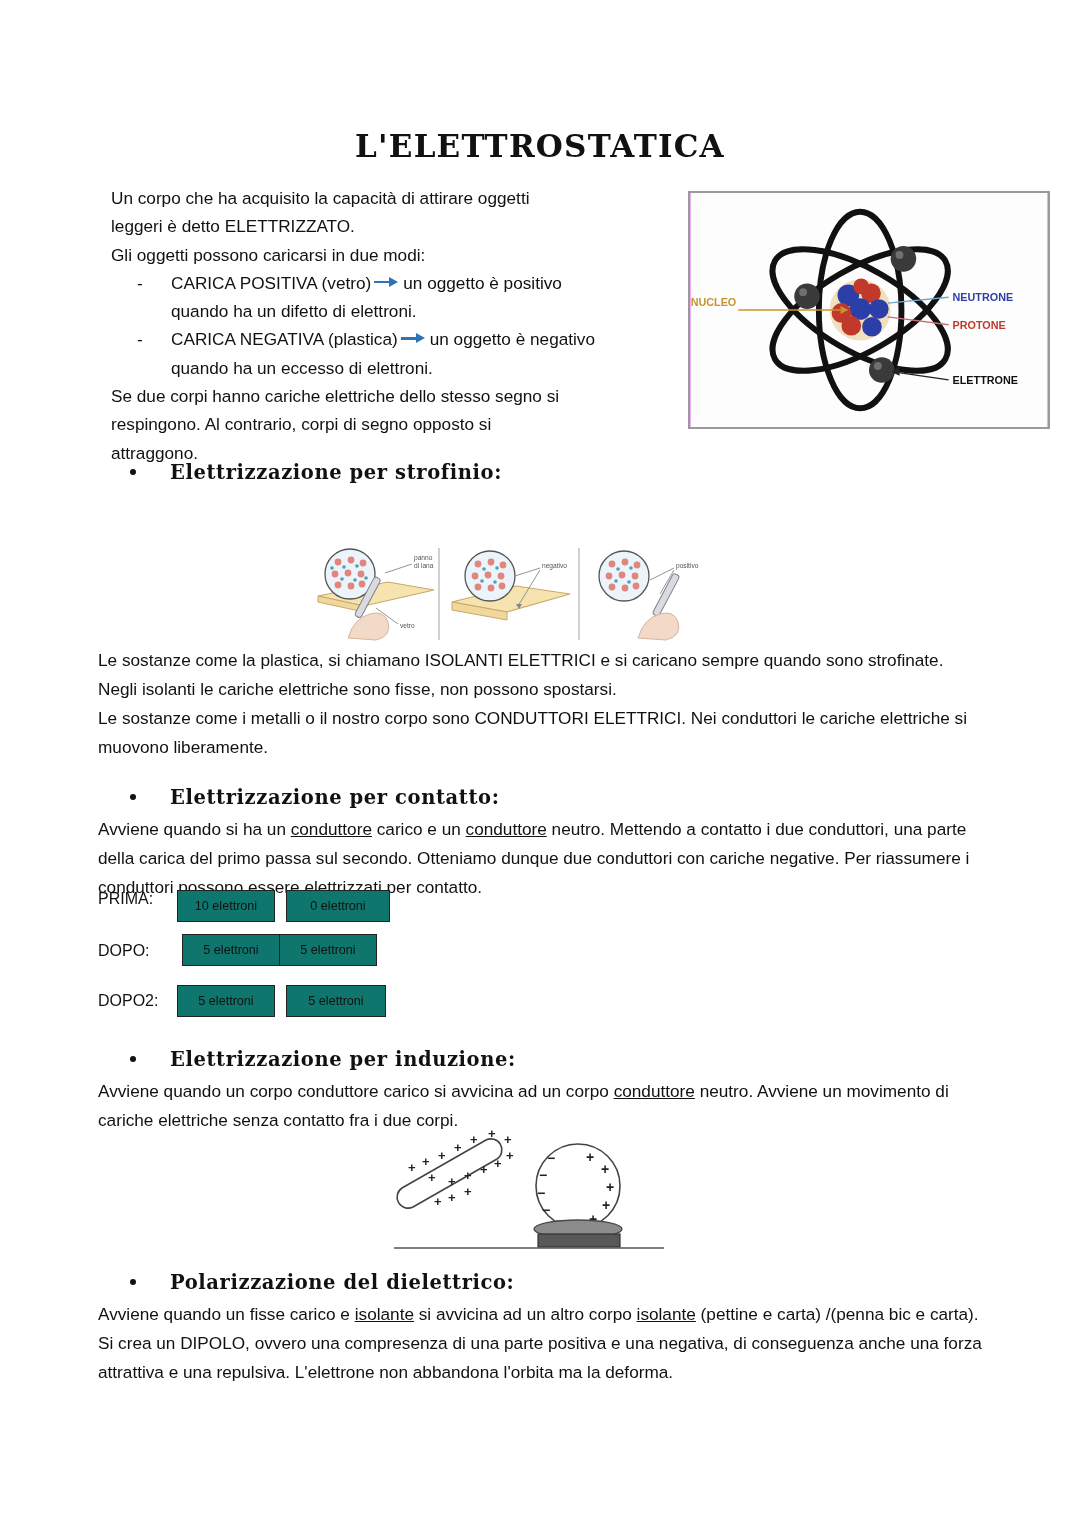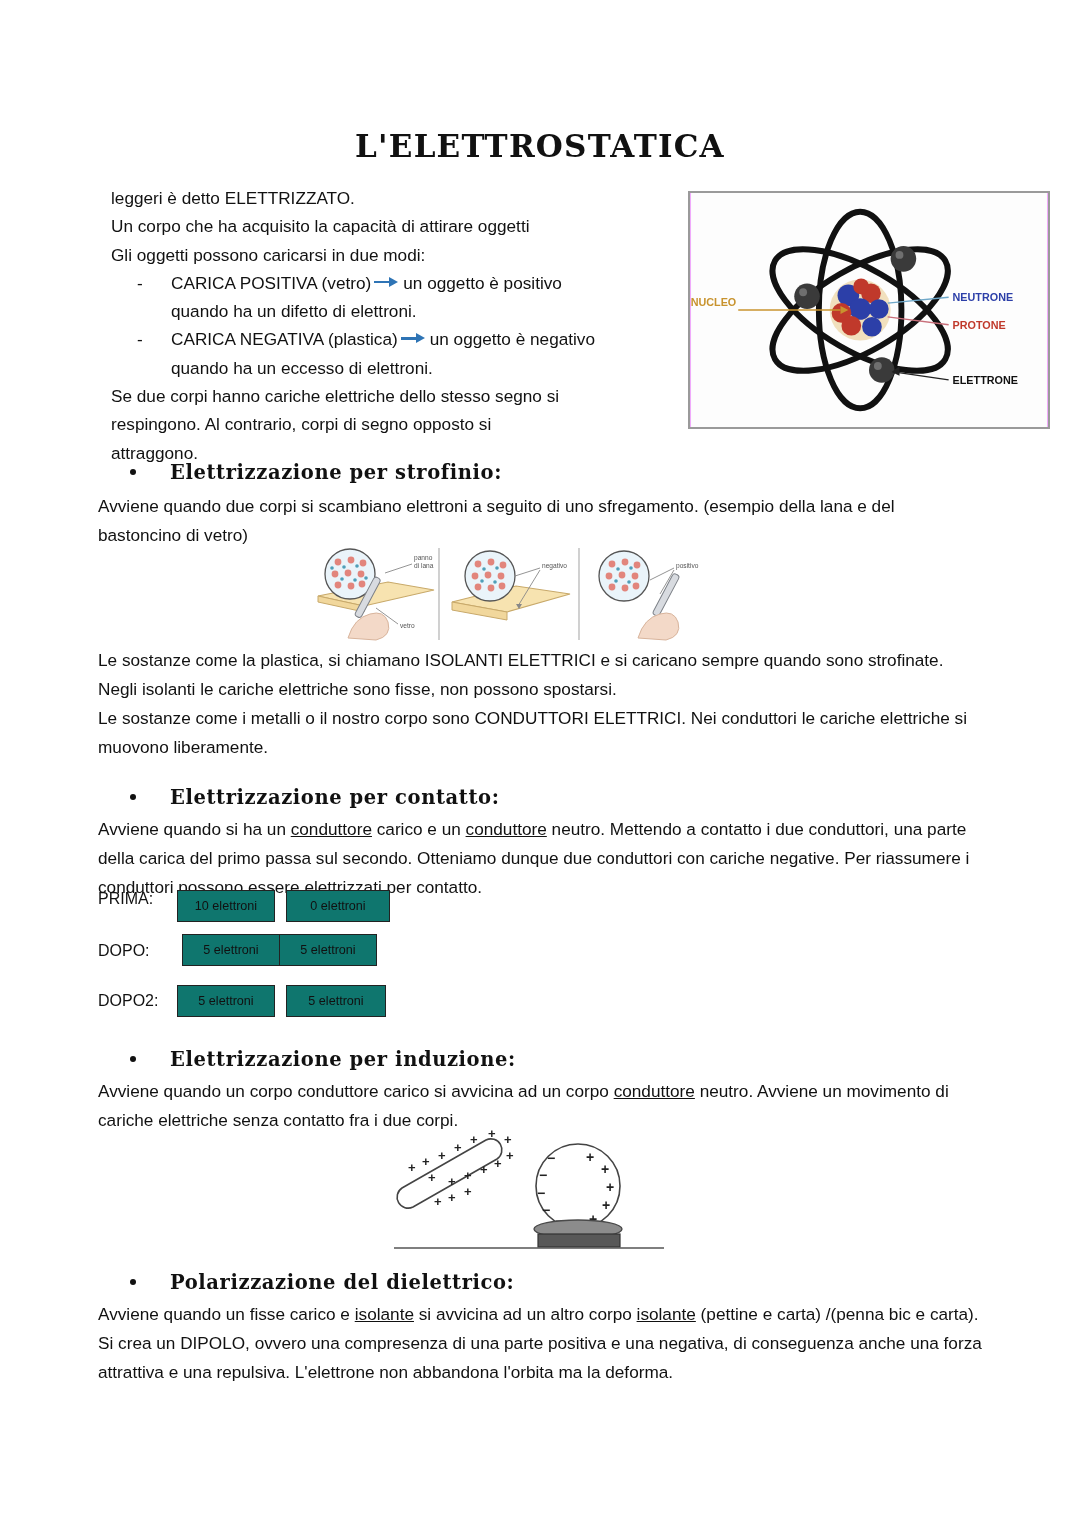--- a/index.html
+++ b/index.html
@@ -175,22 +175,22 @@
   .induz svg { display:block; }
 </style>
 </head>
 <body>
 
 <div class="page">
 
   <div class="title">L'ELETTROSTATICA</div>
 
   <div class="intro">
+    <span class="lead">Un corpo che ha acquisito la capacità di attirare oggetti</span>
     <span class="lead">leggeri è detto ELETTRIZZATO.</span>
-    <span class="lead">Un corpo che ha acquisito la capacità di attirare oggetti</span>
     <span class="lead">Gli oggetti possono caricarsi in due modi:</span>
     <ul class="bullets">
       <li>
         <span class="dash">-</span><span>CARICA POSITIVA (vetro)</span><span class="arrow-blue"></span><span>un oggetto è positivo</span><br>
         <span>quando ha un difetto di elettroni.</span>
       </li>
       <li>
         <span class="dash">-</span><span>CARICA NEGATIVA (plastica)</span><span class="arrow-blue"></span><span>un oggetto è negativo</span><br>
         <span>quando ha un eccesso di elettroni.</span>
       </li>
@@ -241,24 +241,20 @@
       <text x="266" y="110" font-family="Liberation Sans, sans-serif" font-size="11" font-weight="bold" fill="#2c3fa8">NEUTRONE</text>
       <text x="266" y="138" font-family="Liberation Sans, sans-serif" font-size="11" font-weight="bold" fill="#c0392b">PROTONE</text>
       <text x="266" y="194" font-family="Liberation Sans, sans-serif" font-size="11" font-weight="bold" fill="#111">ELETTRONE</text>
     </svg>
   </div>
 
   <div class="sect-head" style="left:130px; top:461px;">
     <span class="bul"></span><span>Elettrizzazione per strofinio:</span>
   </div>
 
-  <div class="para" style="top:492px;">
-    <span>Avviene quando due corpi si scambiano elettroni a seguito di uno sfregamento. (esempio della</span>
-    <span>lana e del bastoncino di vetro)</span>
-  </div>
 
   <div class="strof">
     <svg width="415" height="96" viewBox="0 0 415 96">
 
       <line x1="137" y1="2" x2="137" y2="94" stroke="#bdbdbd" stroke-width="1.4"></line>
       <line x1="277" y1="2" x2="277" y2="94" stroke="#bdbdbd" stroke-width="1.4"></line>
 
       <g>
         <polygon points="16,50 86,36 132,44 62,60" fill="#f7e3b0" stroke="#c8a96a" stroke-width="1.2"></polygon>
         <polygon points="16,50 62,60 62,66 16,56" fill="#f1d79c" stroke="#c8a96a" stroke-width="1"></polygon>

